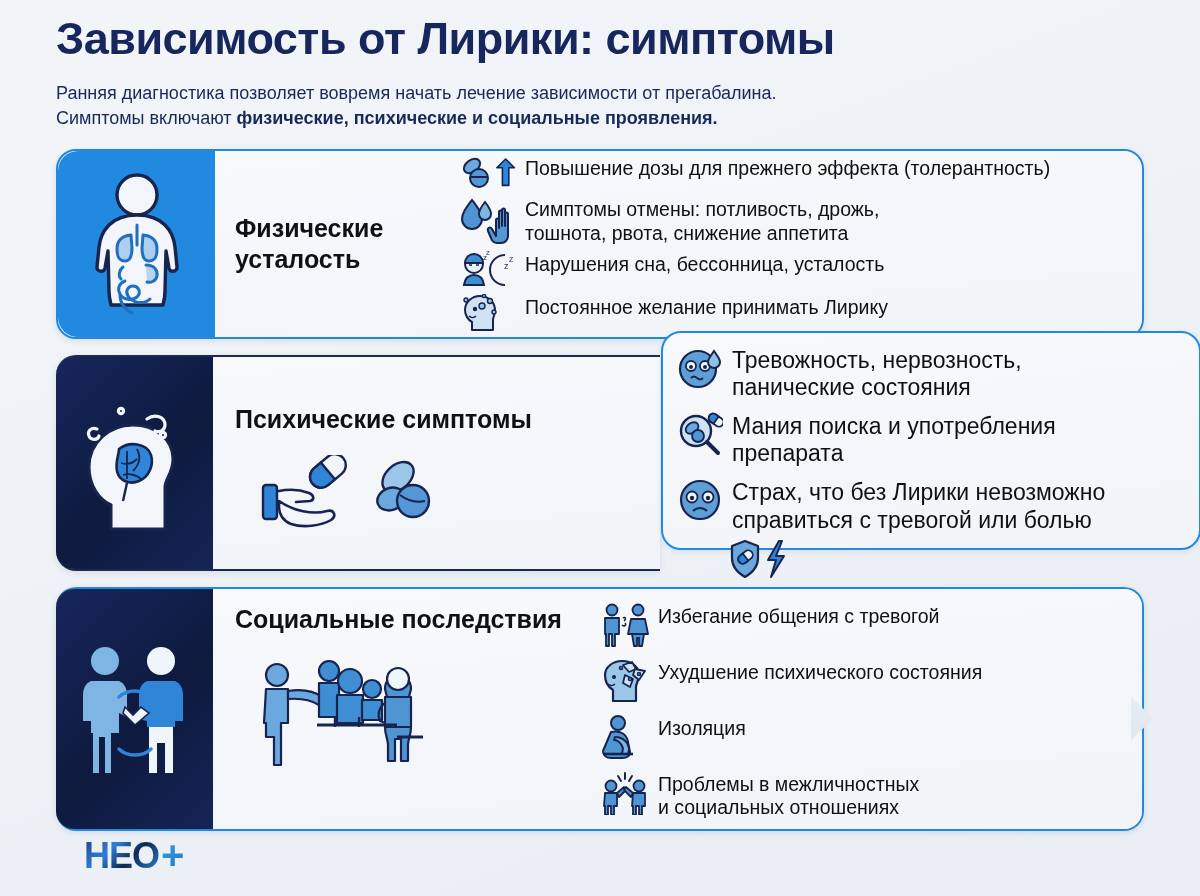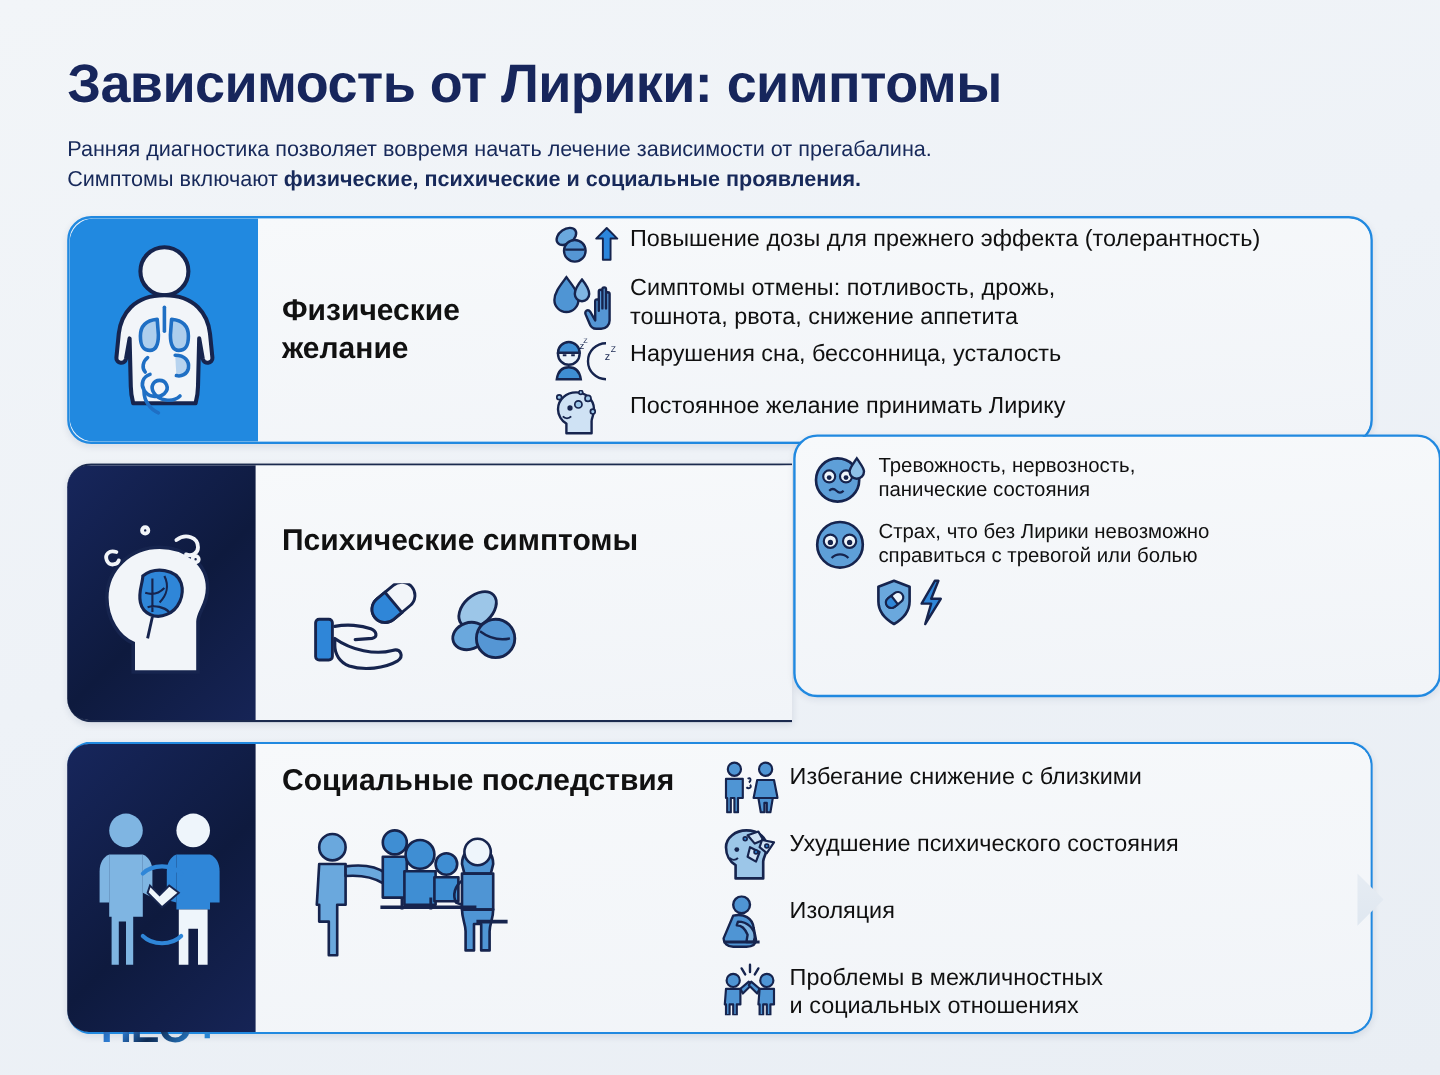--- a/index.html
+++ b/index.html
@@ -13,21 +13,20 @@
 
   
   .header { padding: 14px 56px 0 56px; }
   .title {
     font-size: 45px;
     font-weight: bold;
     color: #17265c;
     letter-spacing: -0.5px;
     line-height: 1.12;
     text-shadow: 0 1px 0 rgba(255,255,255,0.8);
-    margin-top: 31px;
   }
   .subtitle {
     margin-top: 17px;
     font-size: 18px;
     color: #17295a;
     line-height: 1.34;
     max-width: 1100px;
   }
   .subtitle b { font-weight: bold; }
 
@@ -102,21 +101,21 @@
   .hand-art { position: absolute; left: 48px; top: 98px; }
 
   .m-right {
     position: absolute; left: 605px; top: -24px; width: 540px; height: 219px;
     border: 2px solid #2189e0; border-radius: 20px;
     background: linear-gradient(175deg,#f7f9fb 0%,#f1f4f8 100%);
     padding: 12px 14px 8px 14px;
     box-shadow: 0 2px 6px rgba(20,40,80,.08);
   }
   .m-right .srow { margin-bottom: 9px; }
-  .m-right .srow .txt { font-size: 17px; line-height: 1.2; }
+  .m-right .srow .txt { font-size: 23px; line-height: 1.2; }
   .shield-row { margin-left: 52px; margin-top: -4px; }
 
   
   #card-social {
     height: 244px;
     border-top: 2px solid #2189e0;
     border-right: 2px solid #2189e0;
     border-bottom: 2px solid #2189e0;
     border-radius: 20px;
     background: #f5f7fa;
@@ -185,21 +184,21 @@
           <path d="M40 98c-4 3-5 9-2 12"></path>
           <path d="M63 96c8 0 12 5 11 11-1 5-6 7-10 6" fill="#2f86d8" fill-opacity=".3"></path>
           <path d="M42 112c-6 2-8 8-5 13 3 6 12 7 17 3 5-5 1-11-4-11s-8 5-5 10c4 7 16 9 22 3"></path>
           <path d="M37 126c0 8 5 15 12 18"></path>
         </g>
       </svg>
     </div>
     <div class="body-col">
       <div class="phys-title">
         <span>Физические</span><br>
-        <span>желание</span>
+        <span>усталость</span>
       </div>
       <div class="phys-list">
 
         <div class="srow">
           <svg class="ico" width="56" height="36" viewBox="0 0 56 36">
             <g stroke="#16244e" stroke-width="2">
               <ellipse cx="12" cy="11" rx="9" ry="6" fill="#6aa8dd" transform="rotate(-35 12 11)"></ellipse>
               <circle cx="19" cy="23" r="9" fill="#5596d4"></circle>
               <path d="M11 22h16" stroke="#16244e"></path>
             </g>
@@ -305,20 +304,35 @@
           <circle cx="14" cy="22" r="2" fill="#16244e"></circle>
             <circle cx="28" cy="22" r="2" fill="#16244e"></circle>
           <path d="M14 33c2-2 4-2 6 0s4 2 6 0" fill="none" stroke="#16244e" stroke-width="1.8"></path>
           <path d="M37 6c4 6 6 8 6 11a6 6 0 01-12 0c0-3 2-5 6-11z" fill="#8ec0e8" stroke="#16244e" stroke-width="2"></path>
         </svg>
         <div class="txt">
           Тревожность, нервозность,<br>панические состояния
         </div>
       </div>
 
+      <div class="srow">
+        <svg class="ico" width="46" height="46" viewBox="0 0 46 46">
+          <circle cx="19" cy="20" r="15" fill="#cfe2f4" stroke="#16244e" stroke-width="2.4"></circle>
+          <path d="M30 31l11 11" stroke="#16244e" stroke-width="4" stroke-linecap="round"></path>
+          <ellipse cx="15" cy="17" rx="7" ry="5" fill="#6aa8dd" stroke="#16244e" stroke-width="1.8" transform="rotate(-35 15 17)"></ellipse>
+          <circle cx="21" cy="25" r="6" fill="#4f95d4" stroke="#16244e" stroke-width="1.8"></circle>
+          <g transform="rotate(35 36 10)">
+            <rect x="30" y="3" width="16" height="9" rx="4.5" fill="#eef5fb" stroke="#16244e" stroke-width="1.8"></rect>
+            <path d="M30 7.5A4.5 4.5 0 0134.5 3H38v9h-3.5A4.5 4.5 0 0130 7.5z" fill="#2f86d8" stroke="#16244e" stroke-width="1.8"></path>
+          </g>
+        </svg>
+        <div class="txt">
+          Мания поиска и употребления<br>препарата
+        </div>
+      </div>
 
       <div class="srow">
         <svg class="ico" width="46" height="46" viewBox="0 0 46 46">
           <circle cx="23" cy="23" r="19" fill="#5e9fd8" stroke="#16244e" stroke-width="2.2"></circle>
           <circle cx="15" cy="20" r="5.5" fill="#eef5fb" stroke="#16244e" stroke-width="1.8"></circle>
           <circle cx="31" cy="20" r="5.5" fill="#eef5fb" stroke="#16244e" stroke-width="1.8"></circle>
           <circle cx="15" cy="21" r="2.2" fill="#16244e"></circle>
             <circle cx="31" cy="21" r="2.2" fill="#16244e"></circle>
           <path d="M16 34c4-4 10-4 14 0" fill="none" stroke="#16244e" stroke-width="2"></path>
         </svg>
@@ -404,21 +418,21 @@
               <circle cx="11" cy="7" r="5.5"></circle>
               <path d="M4 15h14v16h-4v12h-3V31H8v12H5V31H4z"></path>
             </g>
             <g fill="#4f95d4" stroke="#16244e" stroke-width="1.8" stroke-linejoin="round">
               <circle cx="37" cy="7" r="5.5"></circle>
               <path d="M30 16h14l3 15H27z"></path>
               <path d="M31 31h12l-2 12h-3v-8h-2v8h-3z"></path>
             </g>
             <path d="M22 15c3-2 3 2 1 3M24 20c2 2-1 4-3 2" fill="none" stroke="#16244e" stroke-width="1.6"></path>
           </svg>
-          <div class="txt">Избегание снижение с близкими</div>
+          <div class="txt">Избегание общения с тревогой</div>
         </div>
 
         <div class="srow">
           <svg class="ico" width="48" height="44" viewBox="0 0 48 44">
             <path d="M12 42V31C7 28 4 22 4 16 4 8 12 2 21 2c10 0 17 6 17 14 0 6-3 8-3 12v14z" fill="#9cc6e8" stroke="#16244e" stroke-width="2.2" stroke-linejoin="round"></path>
             <circle cx="13" cy="18" r="2" fill="#16244e"></circle>
             <path d="M7 25c2 2 5 2 7 0" fill="none" stroke="#16244e" stroke-width="1.6"></path>
             <g fill="#cfe2f4" stroke="#16244e" stroke-width="1.8" stroke-linejoin="round">
               <path d="M22 6l9-3 4 7-7 3z"></path>
               <path d="M34 10l10 2-6 9-6-5z"></path>

